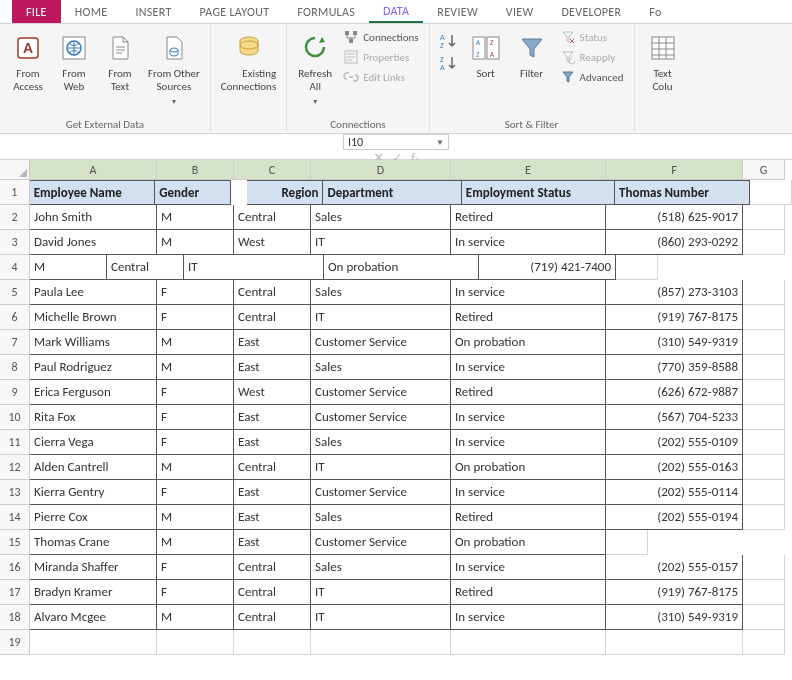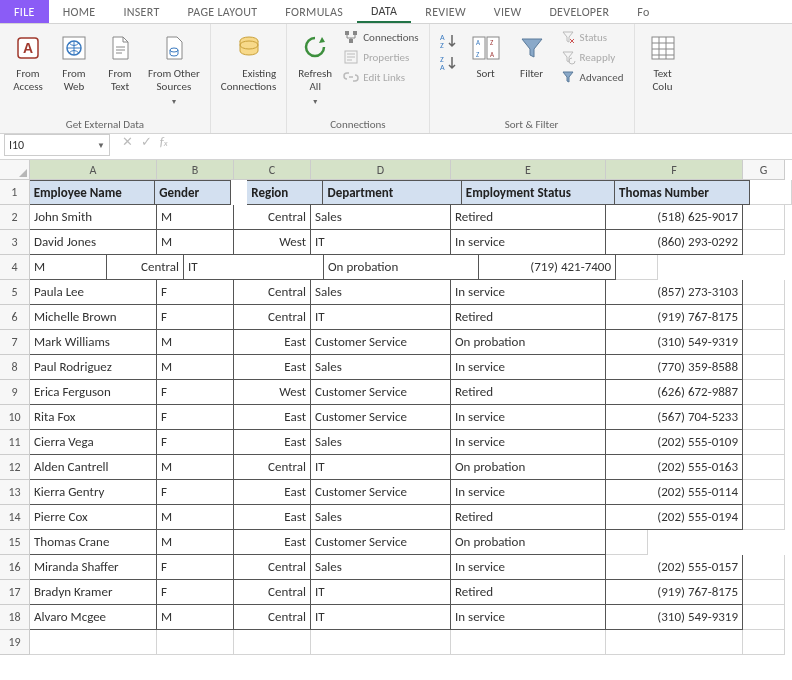--- a/index.html
+++ b/index.html
@@ -1,36 +1,36 @@
 <!DOCTYPE html>
 <html><head>
 <meta charset="utf-8">
 <style>
   * { box-sizing: border-box; margin: 0; padding: 0; }
   body { font-family: "Segoe UI", Calibri, Arial, sans-serif; font-size: 12px; background: #fff; color: #333; width: 792px; height: 680px; overflow: hidden; }
   
   
   .tabs { display: flex; align-items: stretch; height: 24px; background: #fff; border-bottom: 1px solid #d4d4d4; }
   .tab { padding: 4px 14px; font-size: 12px; color: #666; cursor: pointer; display: flex; align-items: center; letter-spacing: 0.3px; }
-  .tab.file { background: #8b5cf6; color: #fff; font-weight: 400; }
-  .tab.active { color: #404040; border-bottom: 2px solid #217346; background: #fff; position: relative; }
+  .tab.file { background: #be185d; color: #fff; font-weight: 400; margin-left: 12px; }
+  .tab.active { color: #8b5cf6; border-bottom: 2px solid #217346; background: #fff; position: relative; }
   
   
   .ribbon { display: flex; align-items: stretch; height: 110px; background: #f5f5f5; border-bottom: 1px solid #d4d4d4; }
   .group { display: flex; flex-direction: column; align-items: center; padding: 4px 6px 2px 6px; border-right: 1px solid #e1e1e1; }
   .group-content { display: flex; align-items: flex-start; gap: 2px; flex: 1; }
   .group-label { font-size: 11px; color: #666; margin-top: auto; padding-top: 2px; }
   .big-btn { display: flex; flex-direction: column; align-items: center; justify-content: flex-start; padding: 4px 4px; gap: 4px; font-size: 11px; color: #444; text-align: center; line-height: 1.15; cursor: pointer; min-width: 44px; }
   .icon-box { width: 32px; height: 32px; display: flex; align-items: center; justify-content: center; }
   .small-controls { display: flex; flex-direction: column; gap: 2px; font-size: 11px; color: #555; }
   .small-controls div { display: flex; align-items: center; gap: 4px; padding: 1px 4px; cursor: pointer; }
   .dim { color: #aaa; }
   
   
-  .formula-bar { display: flex; align-items: flex-start; height: 26px; border-bottom: 1px solid #d4d4d4; background: #fff; }
+  .formula-bar { display: flex; align-items: center; height: 26px; border-bottom: 1px solid #d4d4d4; background: #fff; flex-direction: column; }
   .name-box { width: 106px; height: 22px; border: 1px solid #ccc; margin: 0 4px 0 4px; display: flex; align-items: center; padding: 0 4px; font-size: 12px; justify-content: space-between; background: #fff; }
   .name-box .dd { font-size: 8px; color: #666; }
   .fx-controls { display: flex; align-items: center; gap: 8px; color: #bbb; font-size: 13px; padding: 0 8px; }
   .fx-input { flex: 1; height: 22px; border: none; outline: none; font-size: 12px; padding: 0 6px; }
   
   
   .grid { display: flex; flex-direction: column; }
   .col-headers { display: flex; height: 20px; }
   .corner { width: 30px; background: #f7f7f7; border-right: 1px solid #ccc; border-bottom: 1px solid #ccc; position: relative; }
   .corner::after { content:""; position:absolute; right:2px; bottom:2px; width:0; height:0; border-left: 8px solid transparent; border-bottom: 8px solid #b7b7b7; }
@@ -39,21 +39,21 @@
   
   .ch.sel { background: #d5e2c8; }
   
   .row { display: flex; height: 25px; }
   .rh { width: 30px; background: #f7f7f7; border-right: 1px solid #ccc; border-bottom: 1px solid #ccc; text-align: center; font-size: 12px; color: #555; line-height: 25px; }
   .cell { border-right: 1px solid #d4d4d4; border-bottom: 1px solid #d4d4d4; padding: 0 4px; font-size: 13px; line-height: 24px; overflow: hidden; white-space: nowrap; }
   .hdr .cell { background: #d3e0f0; font-weight: bold; border: 1px solid #555; border-left: none; color: #222; }
   .hdr .cell:first-of-type { border-left: 1px solid #555; }
   .data .cell { border: 1px solid #555; border-left: none; border-top: none; }
   .data .cell:first-of-type { border-left: 1px solid #555; }
-  .cC.cell { text-align: right; }
+  .cC.cell { text-align: left; }
   .cF.cell { text-align: right; }
   .empty .cell { border-bottom: 1px solid #d4d4d4; border-right: 1px solid #d4d4d4; border-top:none; border-left:none; }
   
   svg { display: block; }
 </style>
 </head>
 <body>
 
 <div class="tabs">
   <div class="tab file">FILE</div>
@@ -295,21 +295,21 @@
     <div class="ch cE sel">E</div>
     <div class="ch cF sel">F</div>
     <div class="ch cG">G</div>
   </div>
 
   <div id="rows-container">
       <div class="row hdr">
         <div class="rh">1</div>
         <div class="cell cA">Employee Name</div>
         <div class="cell cB">Gender</div>
-        <div class="cell cC" style="text-align: left; margin-left: 16px;">Region</div>
+        <div class="cell cC" style="text-align: right; margin-left: 16px;">Region</div>
         <div class="cell cD">Department</div>
         <div class="cell cE">Employment Status</div>
         <div class="cell cF" style="text-align: left;">Thomas Number</div>
         <div class="cell cG" style="background: rgb(255, 255, 255); border-top: none; border-right: 1px solid rgb(212, 212, 212); border-bottom: 1px solid rgb(212, 212, 212); border-left: none; border-image: initial;"></div>
       </div>
       <div class="row data">
         <div class="rh">2</div>
         <div class="cell cA">John Smith</div>
         <div class="cell cB">M</div>
         <div class="cell cC">Central</div>

